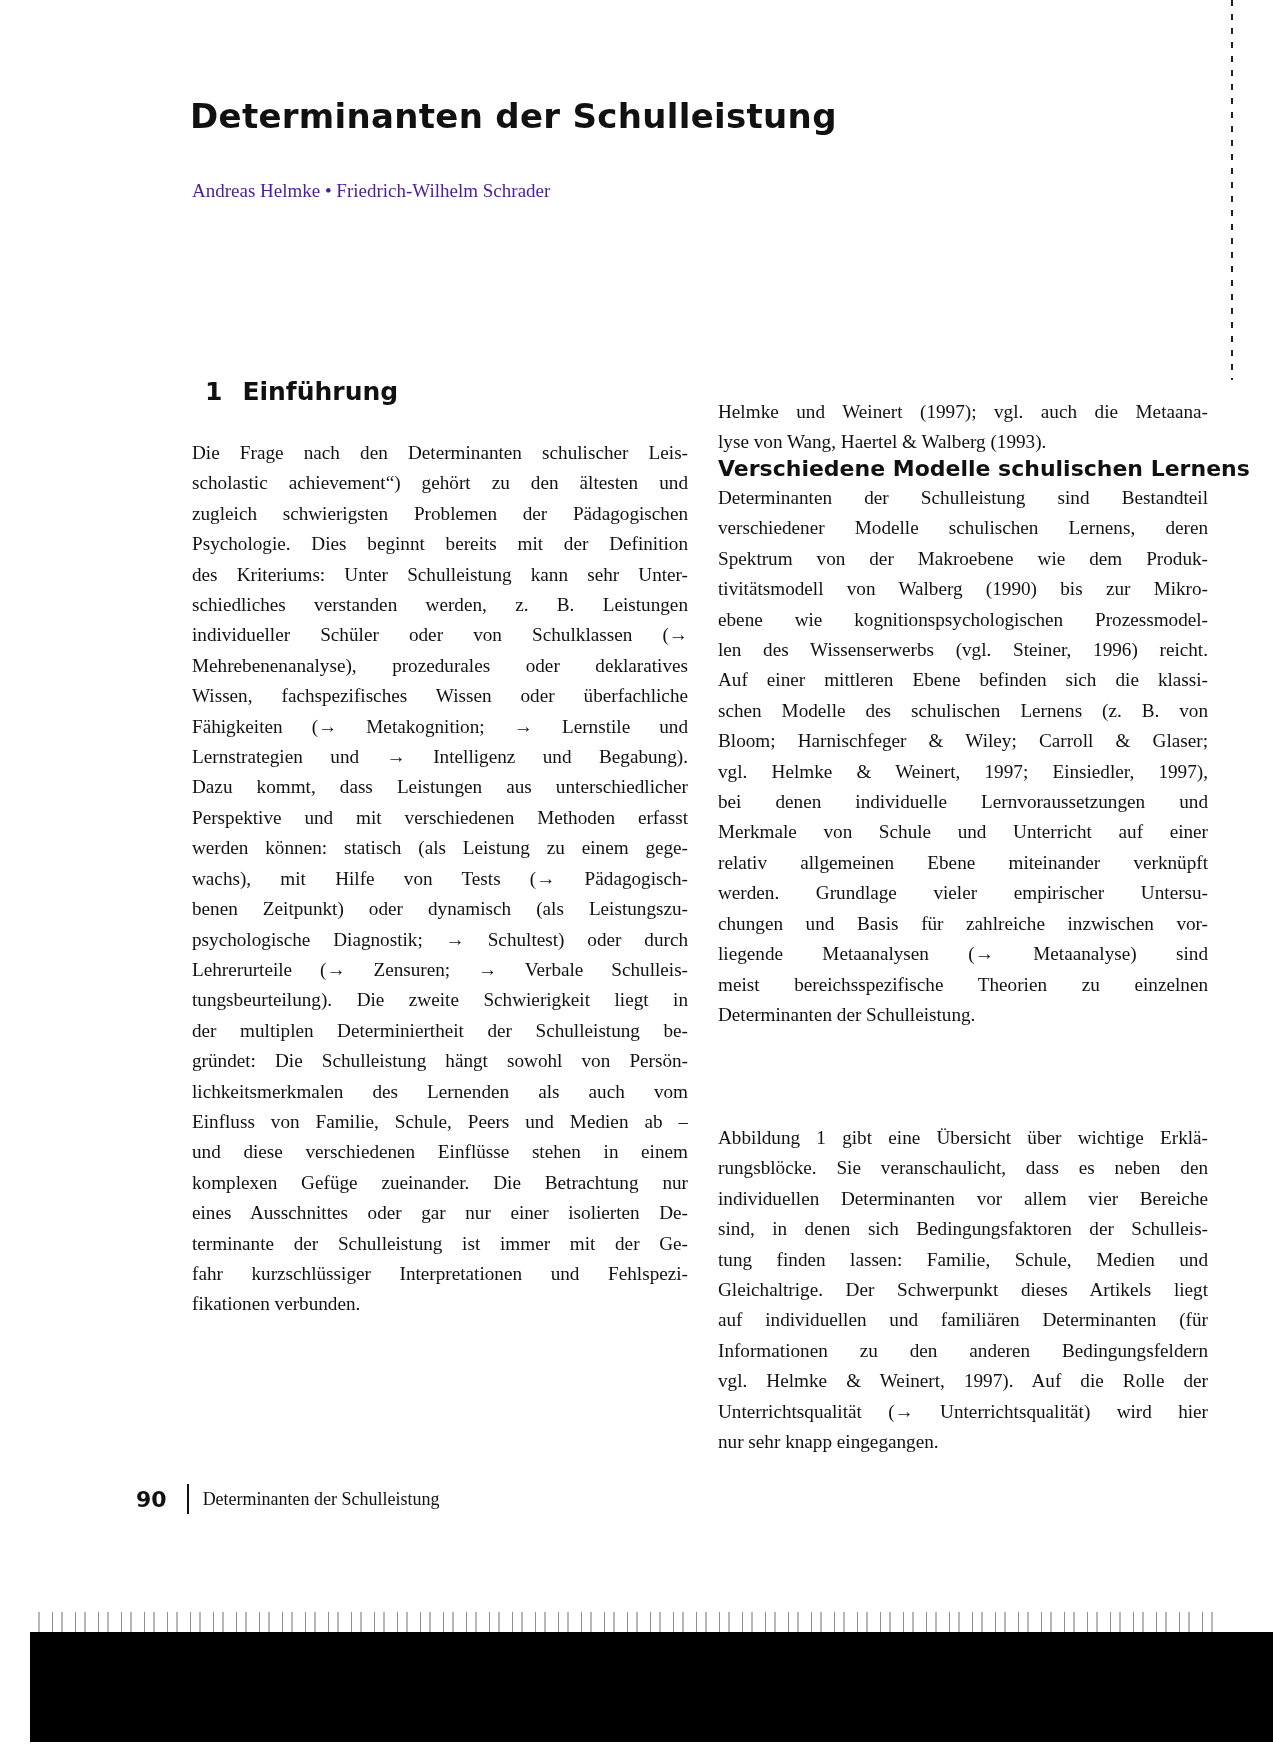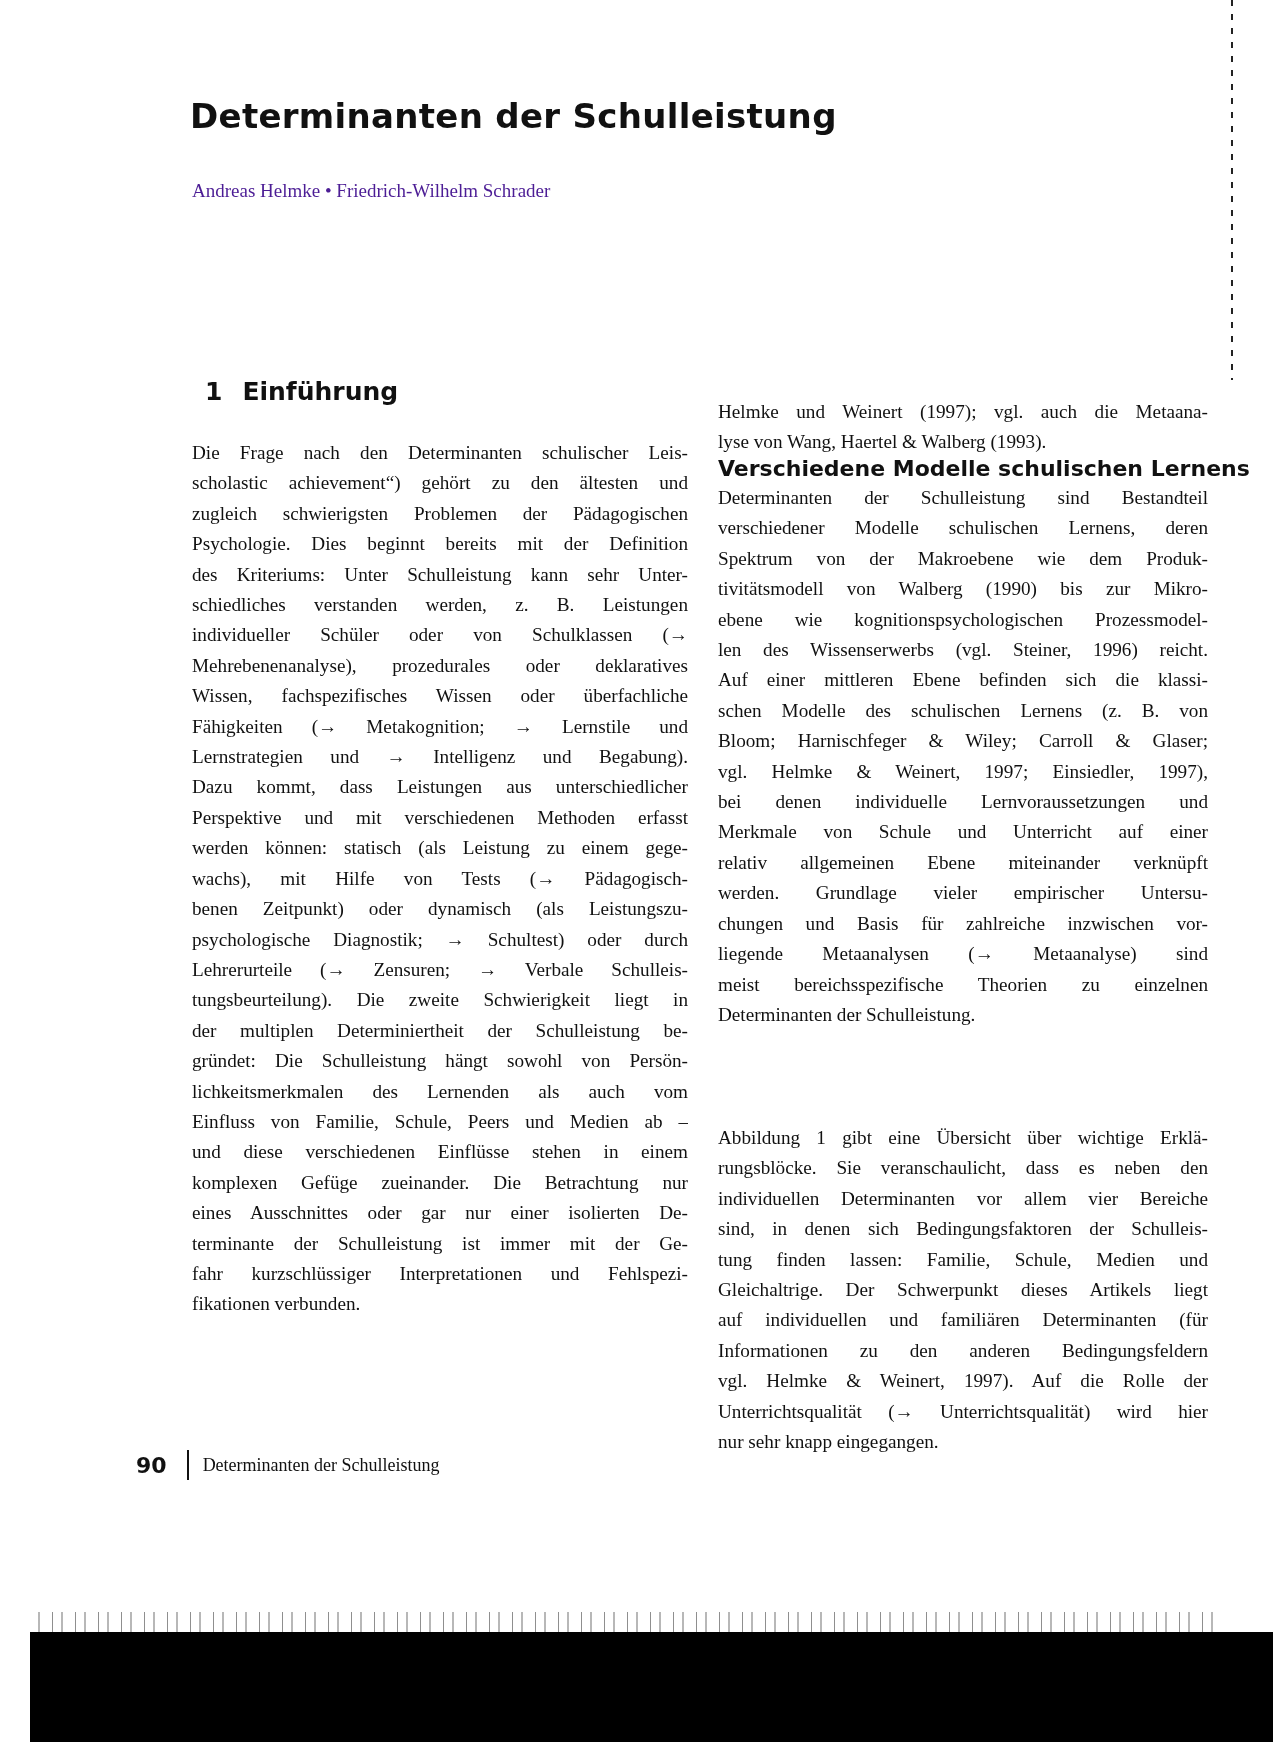--- a/index.html
+++ b/index.html
@@ -13,21 +13,21 @@
     .col { position: absolute; font-size: 19.2px; line-height: 30.4px; text-align: justify; hyphens: manual; }
     .col p { margin: 0; }
     .col .line { display: block; text-align: justify; text-align-last: justify; white-space: nowrap; overflow: hidden; }
     .col .line.last { text-align-last: left; }
     #left-col { left: 192px; top: 438px; width: 496px; }
     #right-top { left: 718px; top: 357px; width: 490px; margin-top: 40px; }
     #subhead { position: absolute; left: 718px; top: 456px; font-size: 22px; font-weight: bold; }
     #right-mid { left: 718px; top: 483px; width: 490px; }
     #right-bottom { left: 718px; top: 1095px; width: 490px; margin-top: 28px; }
     .indent { padding-left: 22px; }
-    #footer { position: absolute; left: 136px; top: 1450px; display: flex; align-items: center; }
+    #footer { position: absolute; left: 136px; top: 1484px; display: flex; align-items: center; }
     #page-number { font-size: 22px; font-weight: bold; }
     #footer-rule { width: 2px; height: 30px; background: #111; margin: 0 14px 0 20px; }
     #running-head { font-size: 18px; }
     #scan-band { position: absolute; left: 30px; top: 1632px; width: 1243px; height: 110px; background: #000; }
     #scan-band-edge { position: absolute; left: 30px; top: 1612px; width: 1190px; height: 22px;
       background: repeating-linear-gradient(90deg, #fff 0 8px, #888 8px 10px, #fff 10px 22px, #444 22px 23px);
       opacity: 0.6; }
     #scan-edge-right { position: absolute; left: 1231px; top: 0; width: 2px; height: 380px;
       background: repeating-linear-gradient(180deg, #222 0 6px, transparent 6px 14px); }
   </style>

